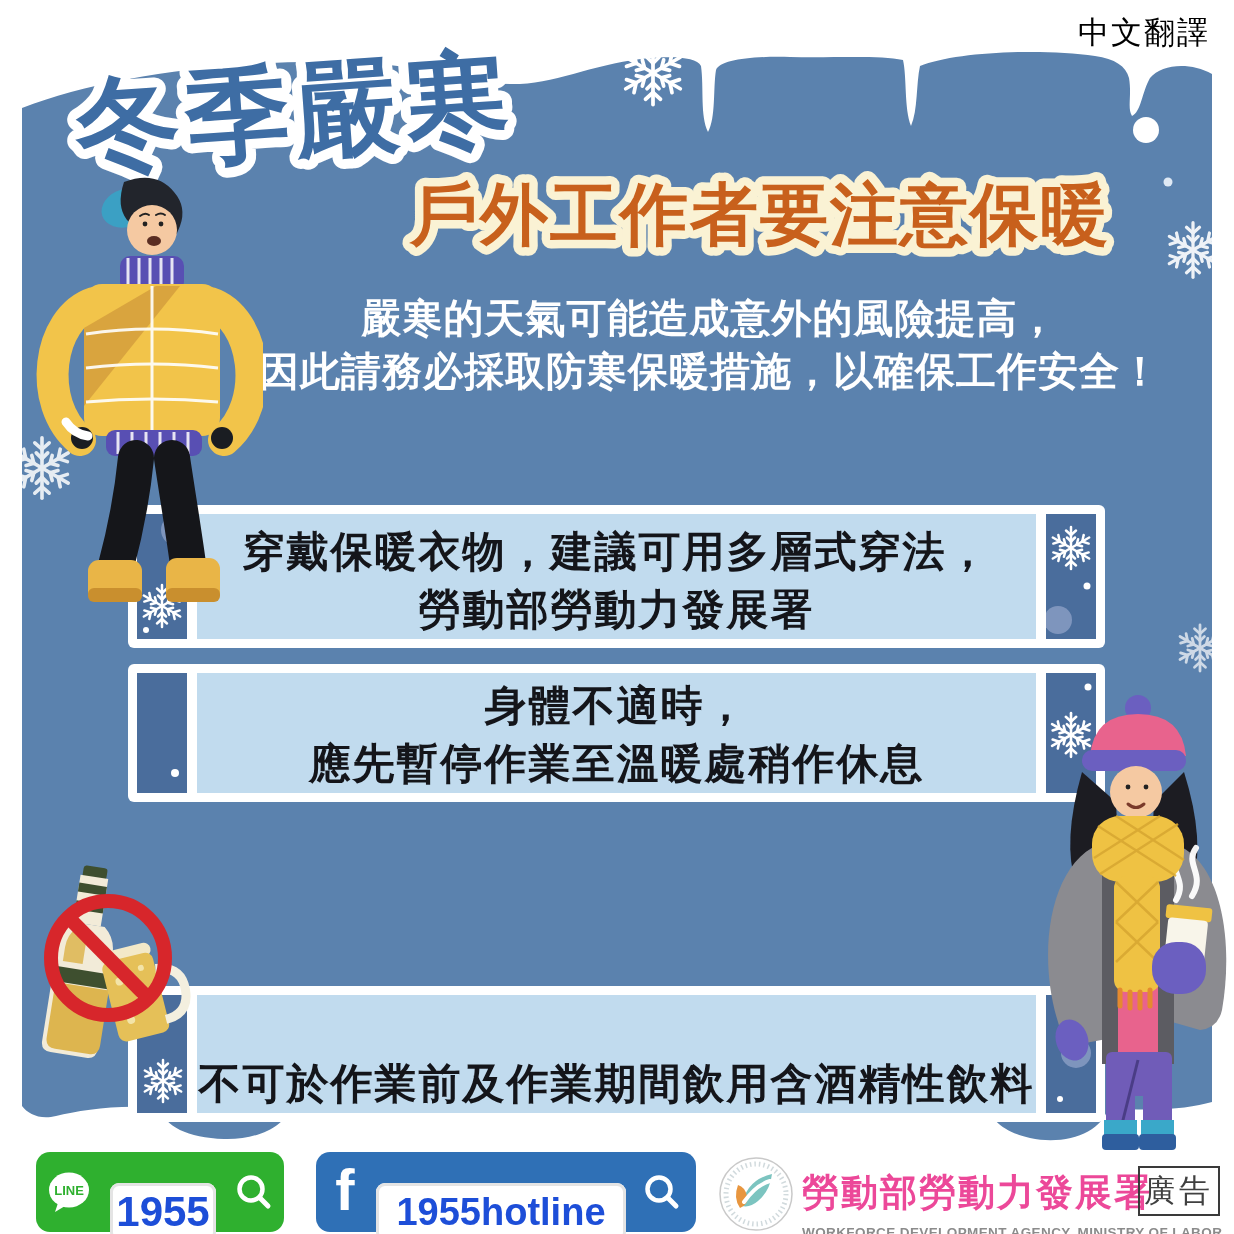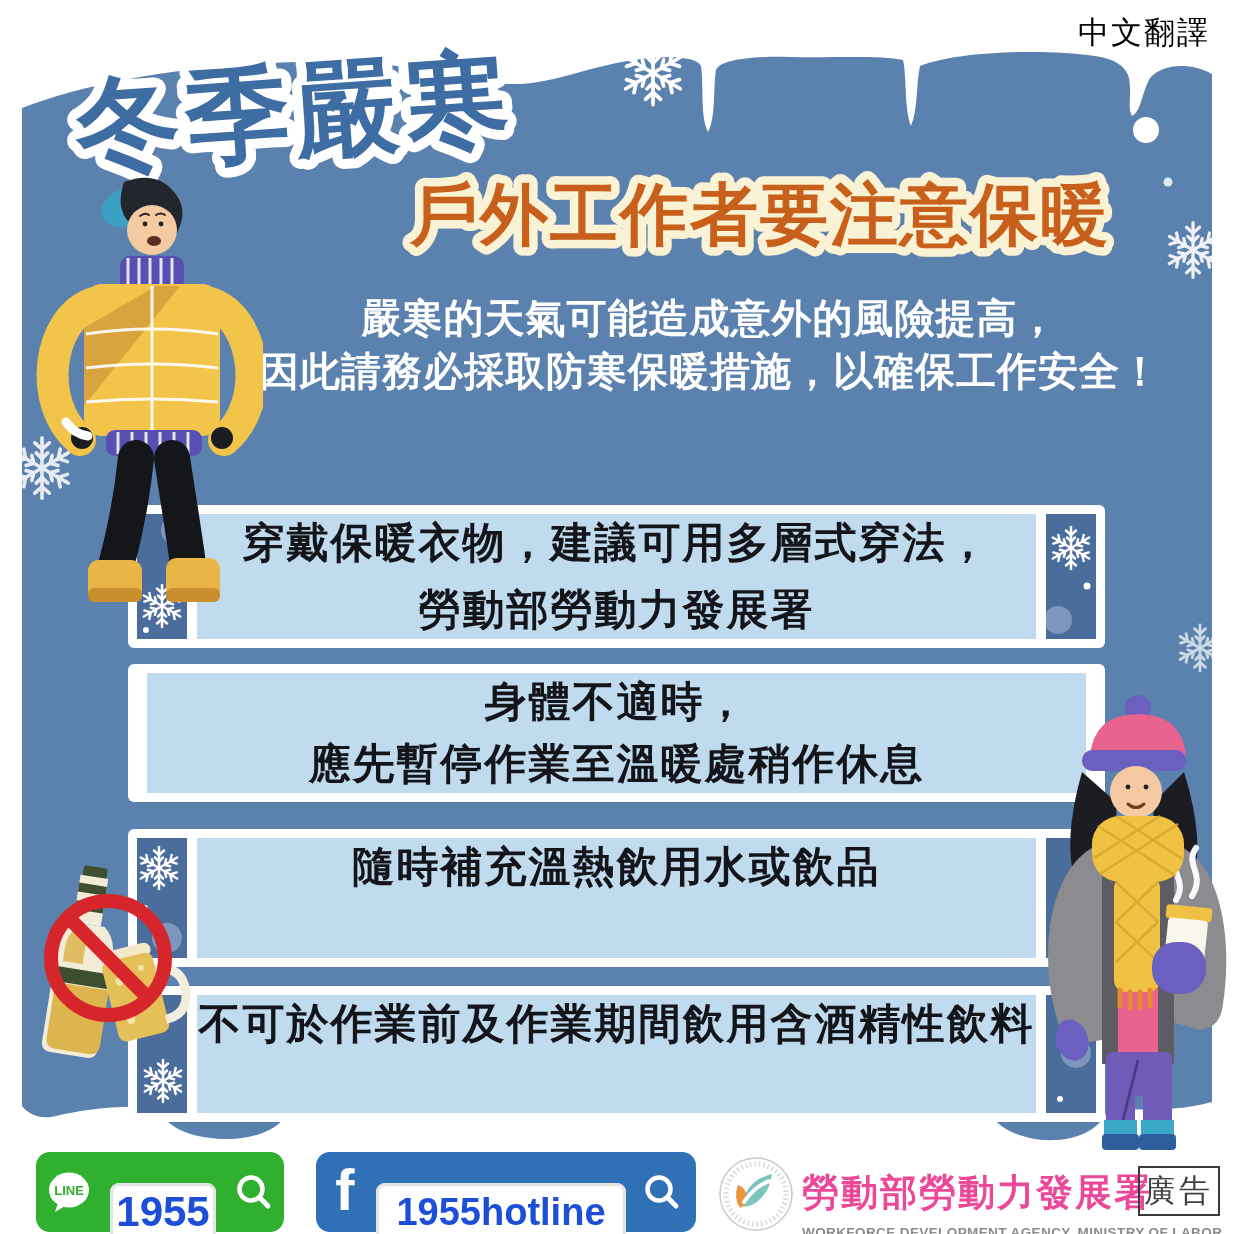--- a/index.html
+++ b/index.html
@@ -10,21 +10,21 @@
   .translation{top:12px;right:24px;font-size:31px;color:#000;letter-spacing:2px;font-weight:500;}
   
   .intro{top:292px;left:205px;width:1010px;text-align:center;}
   .intro-line{font-size:40px;font-weight:800;color:#ffffff;line-height:1.32;letter-spacing:1px;}
   
   .tip-box{position:absolute;left:128px;width:977px;background:#ffffff;border-radius:6px;
            padding:9px;box-sizing:border-box;display:flex;z-index:2;}
   .tip-panel{width:50px;background:#4a6d9c;flex:none;position:relative;overflow:hidden;}
   .tip-panel svg{position:absolute;inset:0;width:100%;height:100%;}
   .tip-center{flex:1;background:#c1dbee;margin:0 10px;display:flex;flex-direction:column;
-              justify-content:space-between;align-items:center;text-align:center;}
+              justify-content:flex-end;align-items:center;text-align:center;}
   .tip-line{font-size:42px;font-weight:800;color:#14151a;line-height:1.38;letter-spacing:2px;}
   
   .illus{z-index:3;}
   
   .badge{position:absolute;top:1152px;height:80px;border-radius:14px;display:flex;
          align-items:center;justify-content:space-between;box-sizing:border-box;z-index:4;}
   .line-badge{left:36px;width:248px;background:#2fb02f;padding:0 10px;}
   .fb-badge{left:316px;width:380px;background:#2f70b6;padding:0 14px;}
   .search-pill{background:#fff;border-radius:9px;display:flex;align-items:center;
                justify-content:center;font-weight:bold;color:#1d4ed8;box-shadow:inset 0 0 0 3px #e4e4e4;margin-top:40px;}
@@ -165,59 +165,40 @@
       <svg viewBox="0 0 50 125">
         <g transform="translate(25,34) scale(0.5)">
             <use href="#flake"></use>
           </g>
         <circle cx="12" cy="106" r="14" fill="#aab6d8" opacity="0.55"></circle>
         <circle cx="41" cy="72" r="3.5" fill="#fff"></circle>
       </svg>
     </div>
   </div>
 
-  <div class="tip-box" style="top:664px;height:138px;flex-direction:column;">
+  <div class="tip-box" style="top:664px;height:138px;">
     <div class="tip-panel">
       <svg viewBox="0 0 50 120">
         <circle cx="38" cy="100" r="4" fill="#fff"></circle>
       </svg>
     </div>
     <div class="tip-center">
       <div class="tip-line">身體不適時，</div>
       <div class="tip-line">應先暫停作業至溫暖處稍作休息</div>
     </div>
     <div class="tip-panel">
       <svg viewBox="0 0 50 120">
         <g transform="translate(25,62) scale(0.52)">
             <use href="#flake"></use>
           </g>
         <circle cx="42" cy="14" r="3.5" fill="#fff"></circle>
       </svg>
     </div>
   </div>
 
-  <div class="tip-box" style="top:829px;height:138px;">
-    <div class="tip-panel">
-      <svg viewBox="0 0 50 120">
-        <g transform="translate(22,30) scale(0.5)">
-            <use href="#flake"></use>
-          </g>
-        <circle cx="30" cy="100" r="15" fill="#aab6d8" opacity="0.55"></circle>
-        <circle cx="8" cy="70" r="3" fill="#fff"></circle>
-      </svg>
-    </div>
-    <div class="tip-center">
-      <div class="tip-line">隨時補充溫熱飲用水或飲品</div>
-    </div>
-    <div class="tip-panel">
-      <svg viewBox="0 0 50 120">
-        <circle cx="40" cy="18" r="3" fill="#fff"></circle>
-      </svg>
-    </div>
-  </div>
 
   <div class="tip-box" style="top:986px;height:136px;">
     <div class="tip-panel">
       <svg viewBox="0 0 50 118">
         <circle cx="12" cy="14" r="3.5" fill="#fff"></circle>
         <g transform="translate(26,86) scale(0.5)">
             <use href="#flake"></use>
           </g>
       </svg>
     </div>

